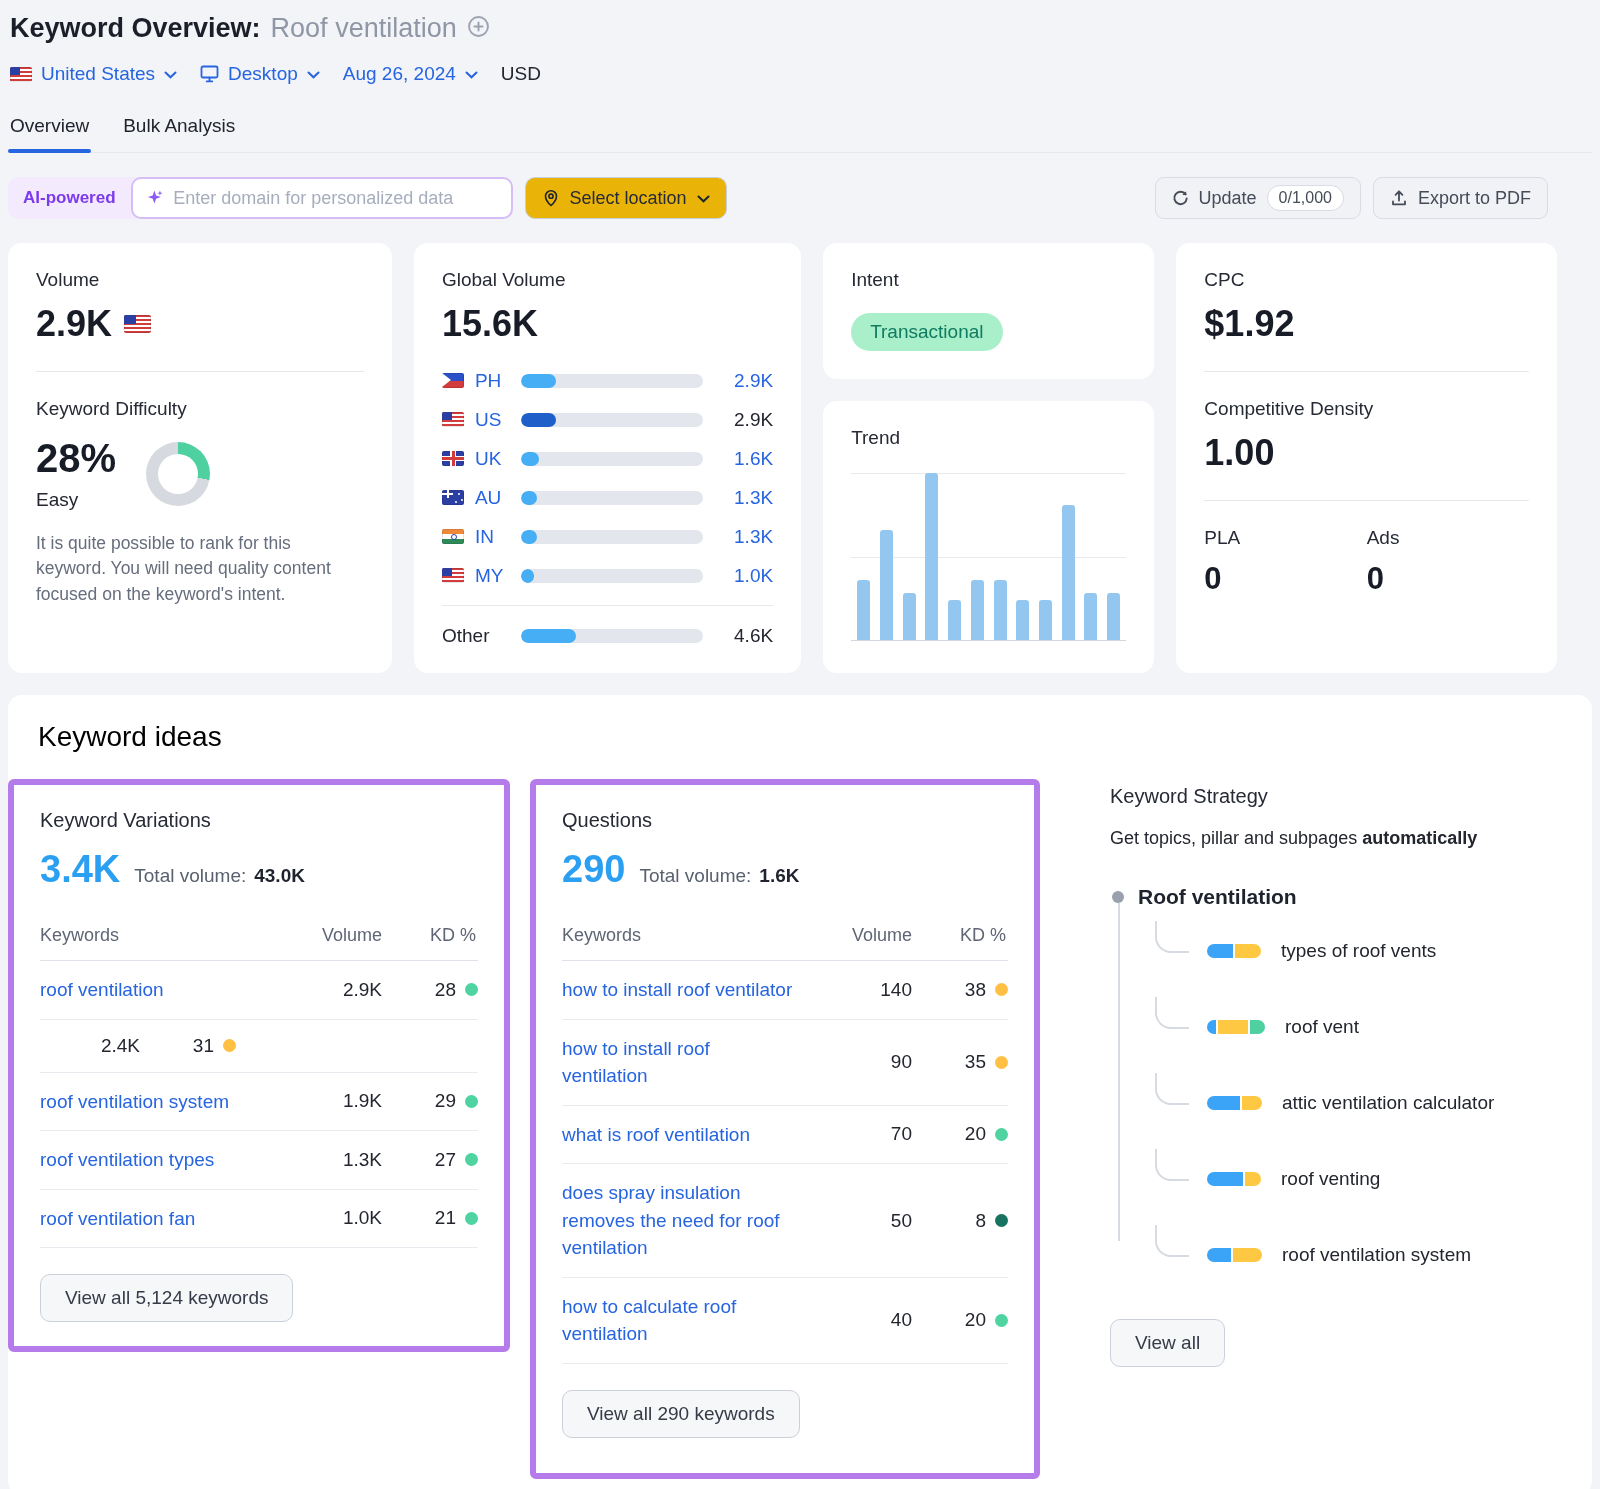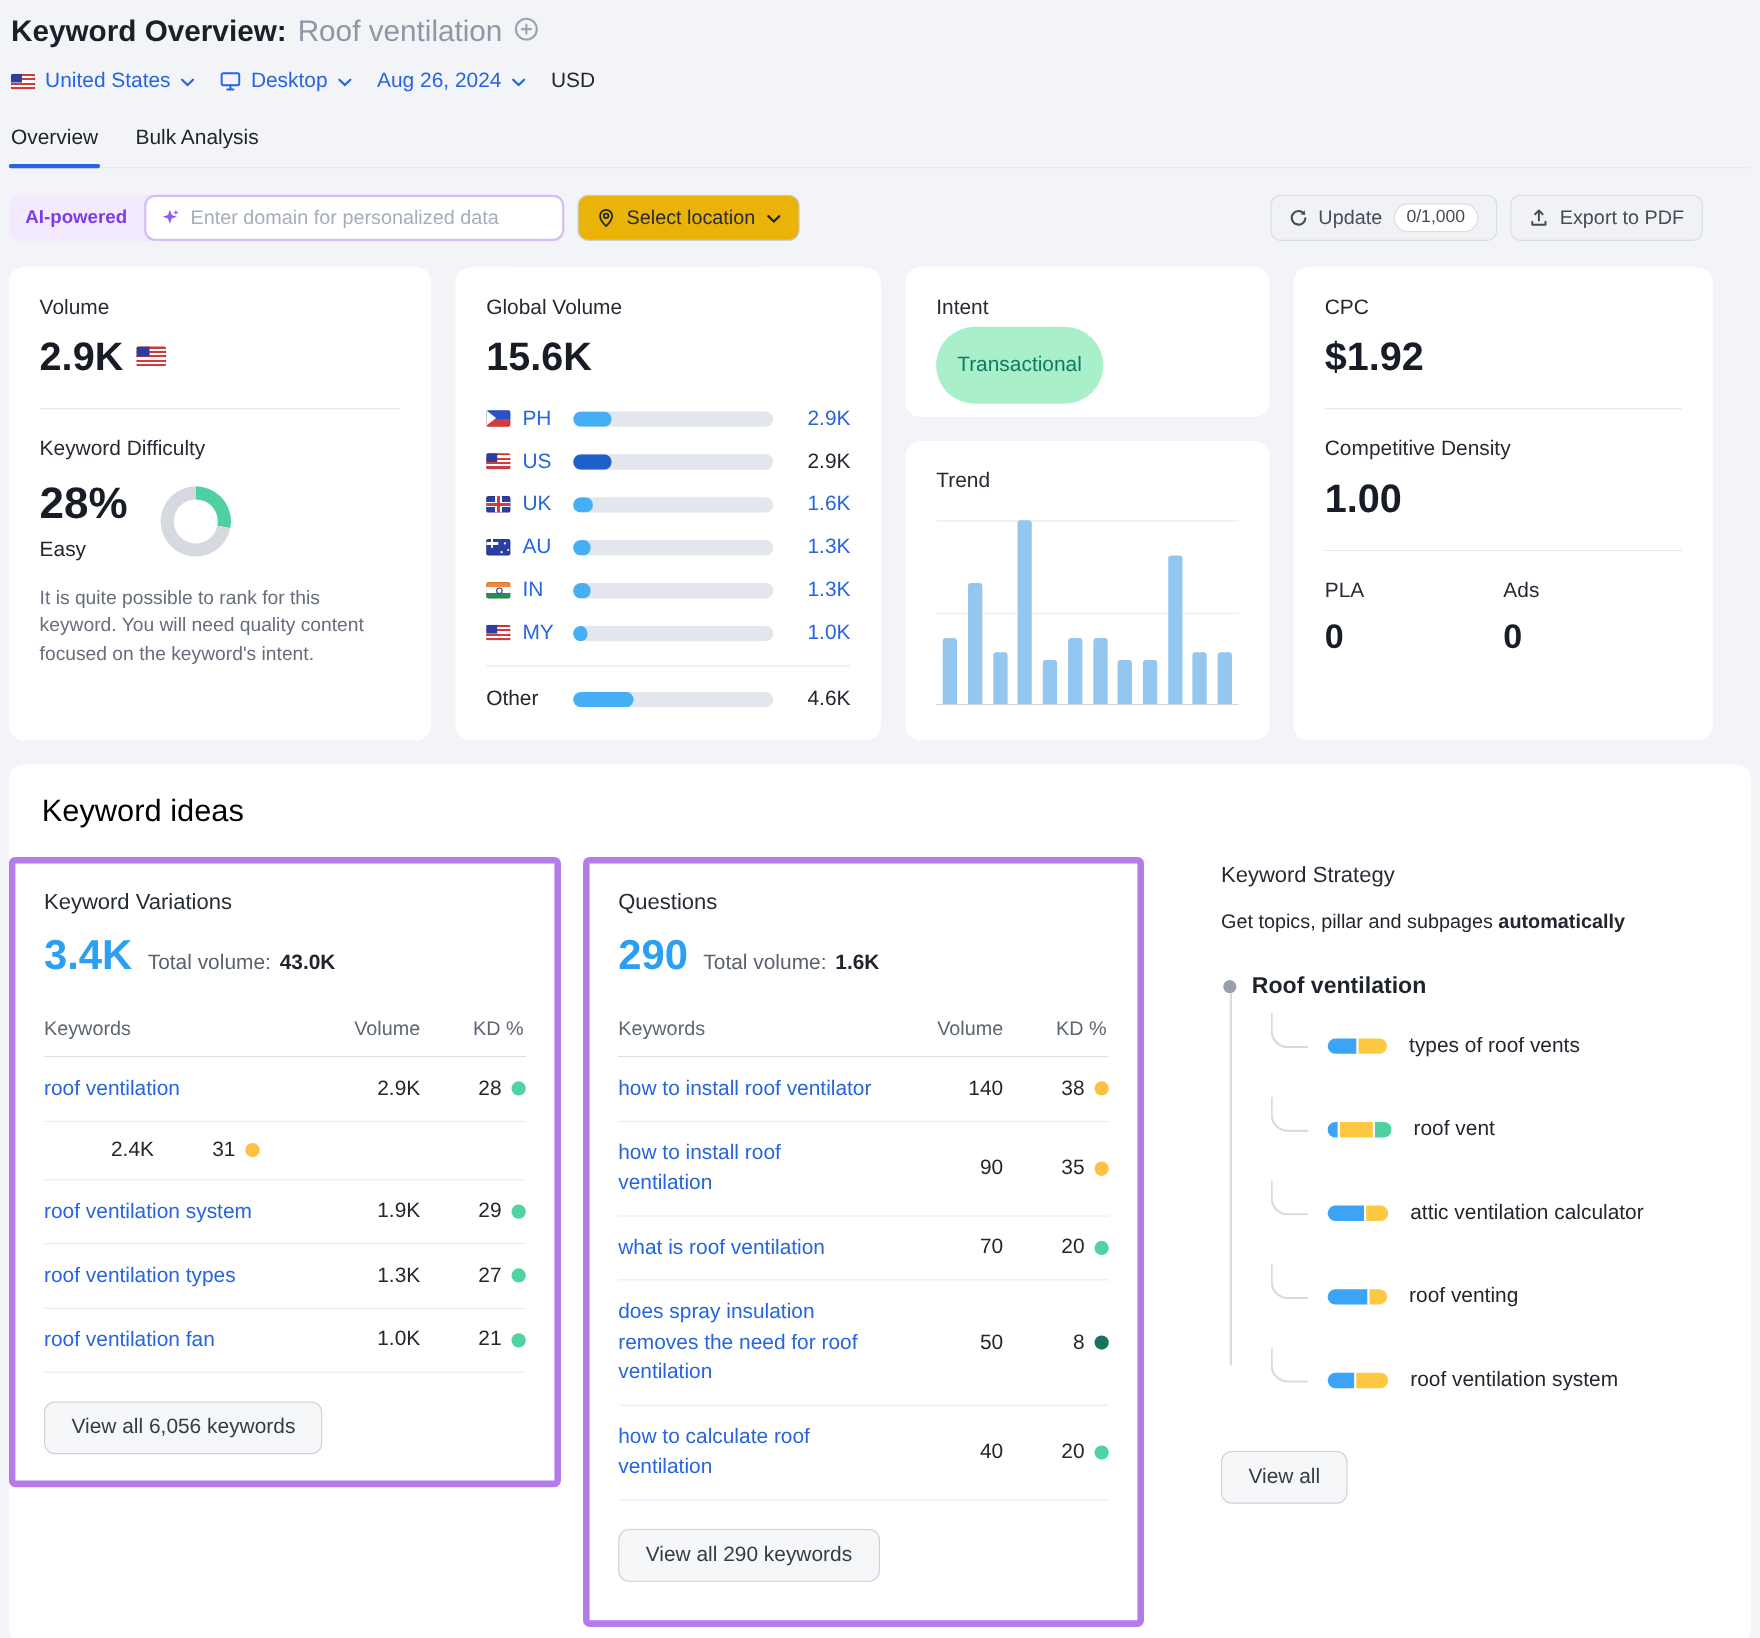--- a/index.html
+++ b/index.html
@@ -80,21 +80,21 @@
   .gv-row { display:flex; align-items:center; height:39px; font-size:19px; }
   .gv-code { width:44px; margin-left:11px; color:#2664E0; }
   .gv-code.other-label { margin-left:0; width:77px; color:#23262F; }
   .gv-track { flex:1; height:14px; background:#E3E6EC; border-radius:7px; overflow:hidden; margin:0 12px 0 2px; }
   .gv-fill { height:100%; border-radius:7px; }
   .gv-val { width:58px; text-align:right; color:#2664E0; }
   .gv-val.dark { color:#23262F; }
   .gv-sep { border:none; border-top:1px solid #E5E8ED; margin:10px 0; }
 
   
-  .intent-pill { display:inline-block; margin-top:6px; padding:24px 19px; border-radius:999px; font-size:19px; }
+  .intent-pill { display:inline-block; margin-top:22px; padding:8px 19px; border-radius:999px; font-size:19px; }
   .trend-plot { position:relative; margin-top:24px; height:168px; }
   .grid { position:absolute; left:0; right:0; height:1px; background:#E8EAEE; }
   .grid.g0 { top:0; } .grid.g50 { top:50%; }
   .baseline { position:absolute; left:0; right:0; bottom:0; height:1px; background:#D2D6DD; }
   .t-bars { position:absolute; inset:0 6px 1px 6px; display:flex; align-items:flex-end; justify-content:space-between; }
   .t-bar { width:13px; border-radius:3px 3px 0 0; }
 
   
   .pla-row { display:flex; }
   .pla-col { width:50%; }
@@ -412,21 +412,21 @@
             </div>
             <div class="kt-row">
               <span class="kt-kw">roof ventilation fan</span>
               <span class="kt-vol">1.0K</span>
               <span class="kt-kd">
                 <span>21</span>
                 <span class="dot" style="background: rgb(78, 211, 161);"></span>
               </span>
             </div>
           </div>
-        <button class="view-btn">View all 6,056 keywords</button>
+        <button class="view-btn">View all 5,124 keywords</button>
       </div>
 
       <div class="hl-box q-box">
         <div class="p-title">Questions</div>
         <div class="p-count-row">
           <span class="p-count">290</span>
           <span class="p-total-label">Total volume:</span>
           <span class="p-total">1.6K</span>
         </div>
         <div class="p-head">

